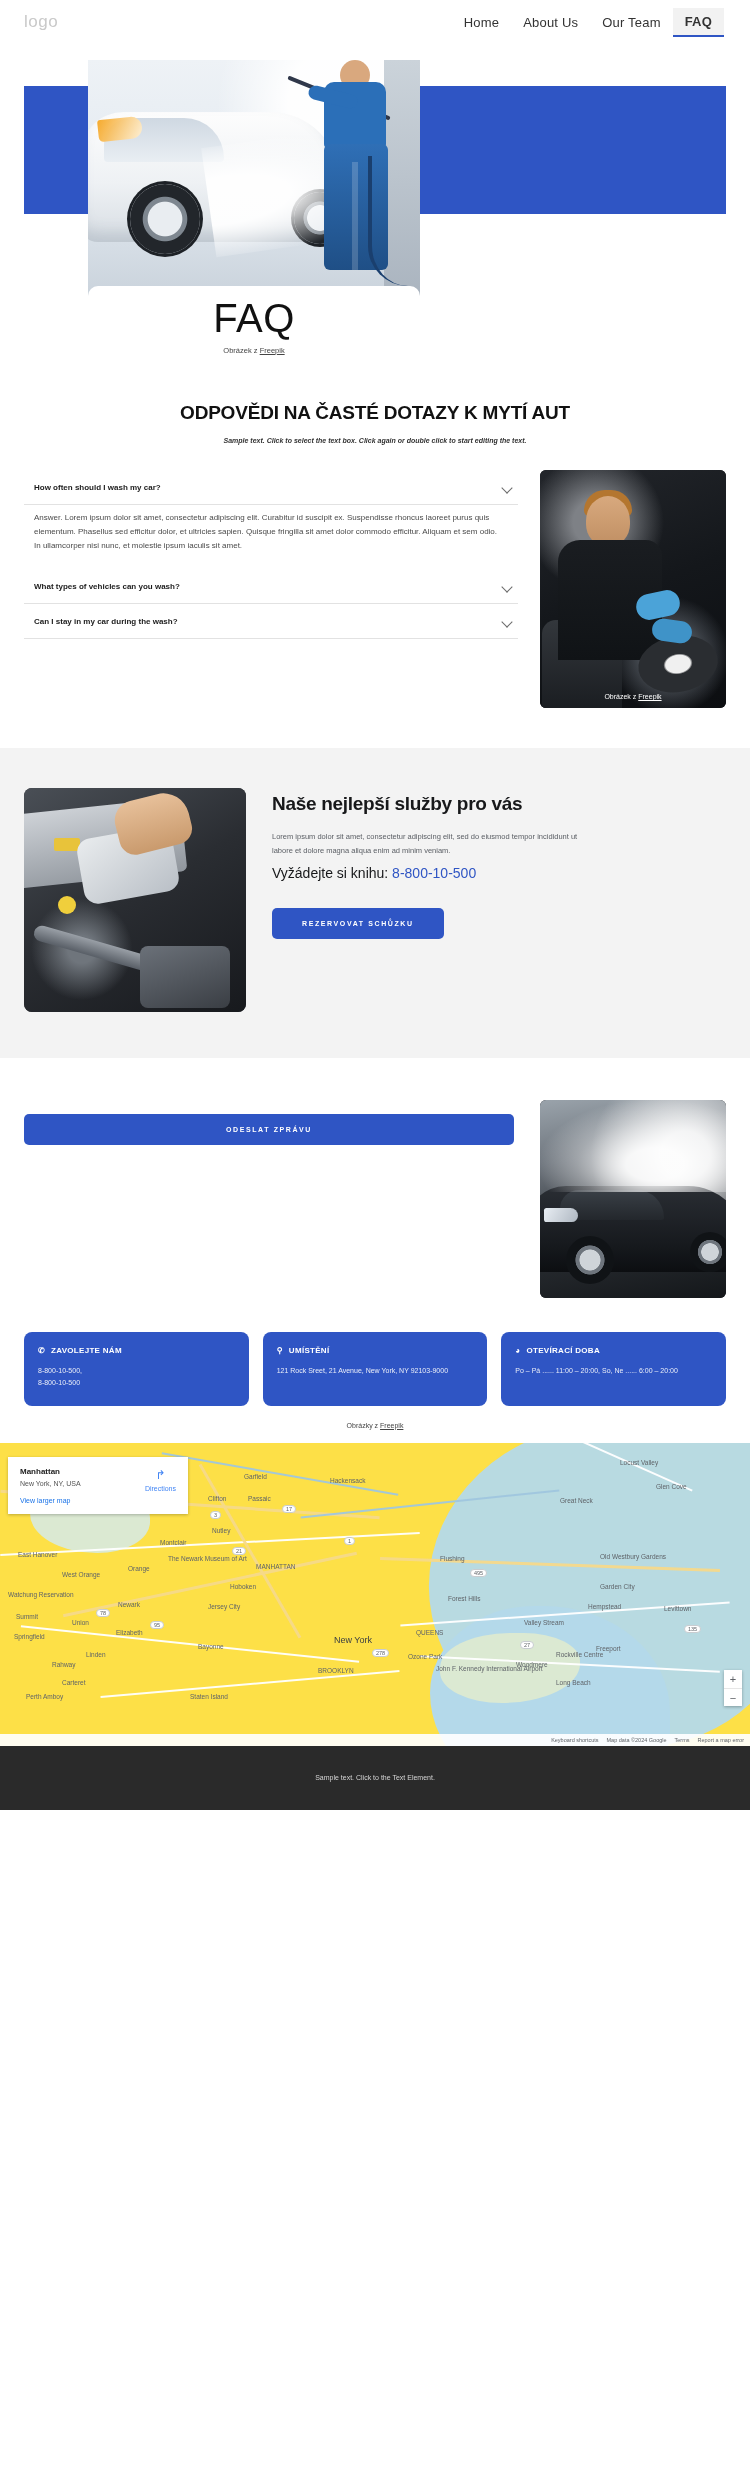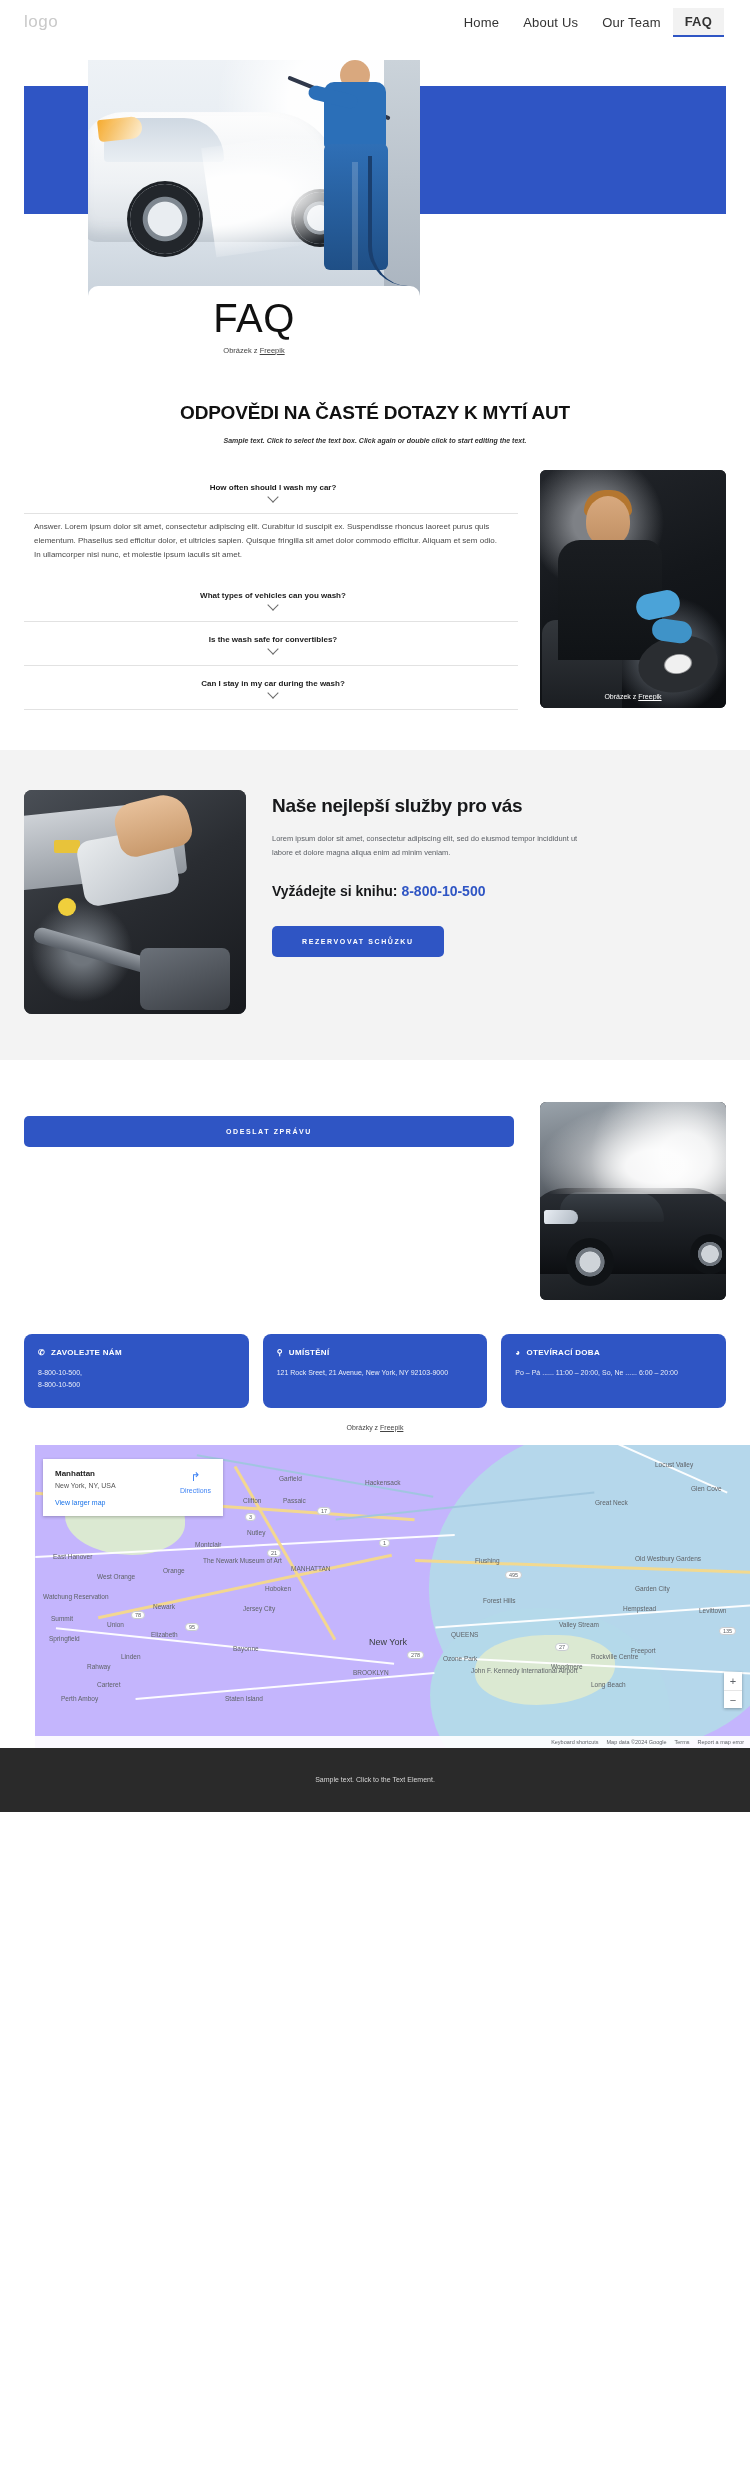--- a/index.html
+++ b/index.html
@@ -176,21 +176,20 @@
     display: flex;
     gap: 22px;
     padding: 26px 24px 0 24px;
     align-items: flex-start;
   }
   .accordion { flex: 1 1 auto; width: 390px; }
   .acc-item { border-bottom: 1px solid #e2e2e2; }
   .acc-head {
     display: flex; align-items: center; justify-content: space-between;
     padding: 13px 6px 12px 10px;
-    flex-direction: column;
   }
   .acc-q { font-size: 8px; font-weight: 700; color: #1b1b1b; }
   .chev {
     width: 9px; height: 9px; position: relative; flex: none;
   }
   .chev:before {
     content:""; position:absolute; left:0; top:1px;
     width:7px; height:7px;
     border-right: 1.2px solid #6b6b6b;
     border-bottom: 1.2px solid #6b6b6b;
@@ -310,22 +309,22 @@
   .svc-title {
     font-size: 19px; font-weight: 700; color: #17181a; line-height: 1.25;
     letter-spacing: -.3px;
   }
   .svc-para {
     margin-top: 14px;
     font-size: 7.5px; line-height: 1.85; color: #5c6066;
     max-width: 325px;
   }
   .svc-phone-line {
-    margin-top: 22px;
-    font-size: 14px; font-weight: 700; color: #17181a; line-height: 1.35;
+    margin-top: 6px;
+    font-size: 14px; font-weight: 400; color: #17181a; line-height: 1.35;
   }
   .svc-phone-num { color: #2f55c4; }
   .btn {
     display: inline-block;
     background: #2f55c4;
     color: #fff;
     font-size: 7px;
     font-weight: 700;
     letter-spacing: 1.6px;
     padding: 12px 30px;
@@ -451,23 +450,22 @@
     text-align: center;
     font-size: 7px;
     color: #444;
     padding: 16px 0 14px 0;
   }
 
   
   .map {
     position: relative;
     height: 303px;
-    background: #c4b5fd;
+    background: #fde047;
     overflow: hidden;
-    margin-left: 35px;
   }
   .map .water {
     position:absolute; right:-40px; top:-20px; width:360px; height:330px;
     background:#b4d9ea;
     border-radius: 50% 30% 44% 56%;
     transform: rotate(-12deg);
     opacity: .95;
   }
   .map .water2 {
     position:absolute; right:80px; bottom:-60px; width:240px; height:200px;
@@ -594,26 +592,20 @@
       </div>
       <div class="acc-answer">Answer. Lorem ipsum dolor sit amet, consectetur adipiscing elit. Curabitur id suscipit ex. Suspendisse rhoncus laoreet purus quis elementum. Phasellus sed efficitur dolor, et ultricies sapien. Quisque fringilla sit amet dolor commodo efficitur. Aliquam et sem odio. In ullamcorper nisi nunc, et molestie ipsum iaculis sit amet.</div>
 
       <div class="acc-item">
         <div class="acc-head">
           <div class="acc-q">What types of vehicles can you wash?</div>
           <div class="chev"></div>
         </div>
       </div>
 
-      <div class="acc-item">
-        <div class="acc-head">
-          <div class="acc-q">Is the wash safe for convertibles?</div>
-          <div class="chev"></div>
-        </div>
-      </div>
 
 
       <div class="acc-item">
         <div class="acc-head">
           <div class="acc-q">Can I stay in my car during the wash?</div>
           <div class="chev"></div>
         </div>
       </div>
 
     </div>

